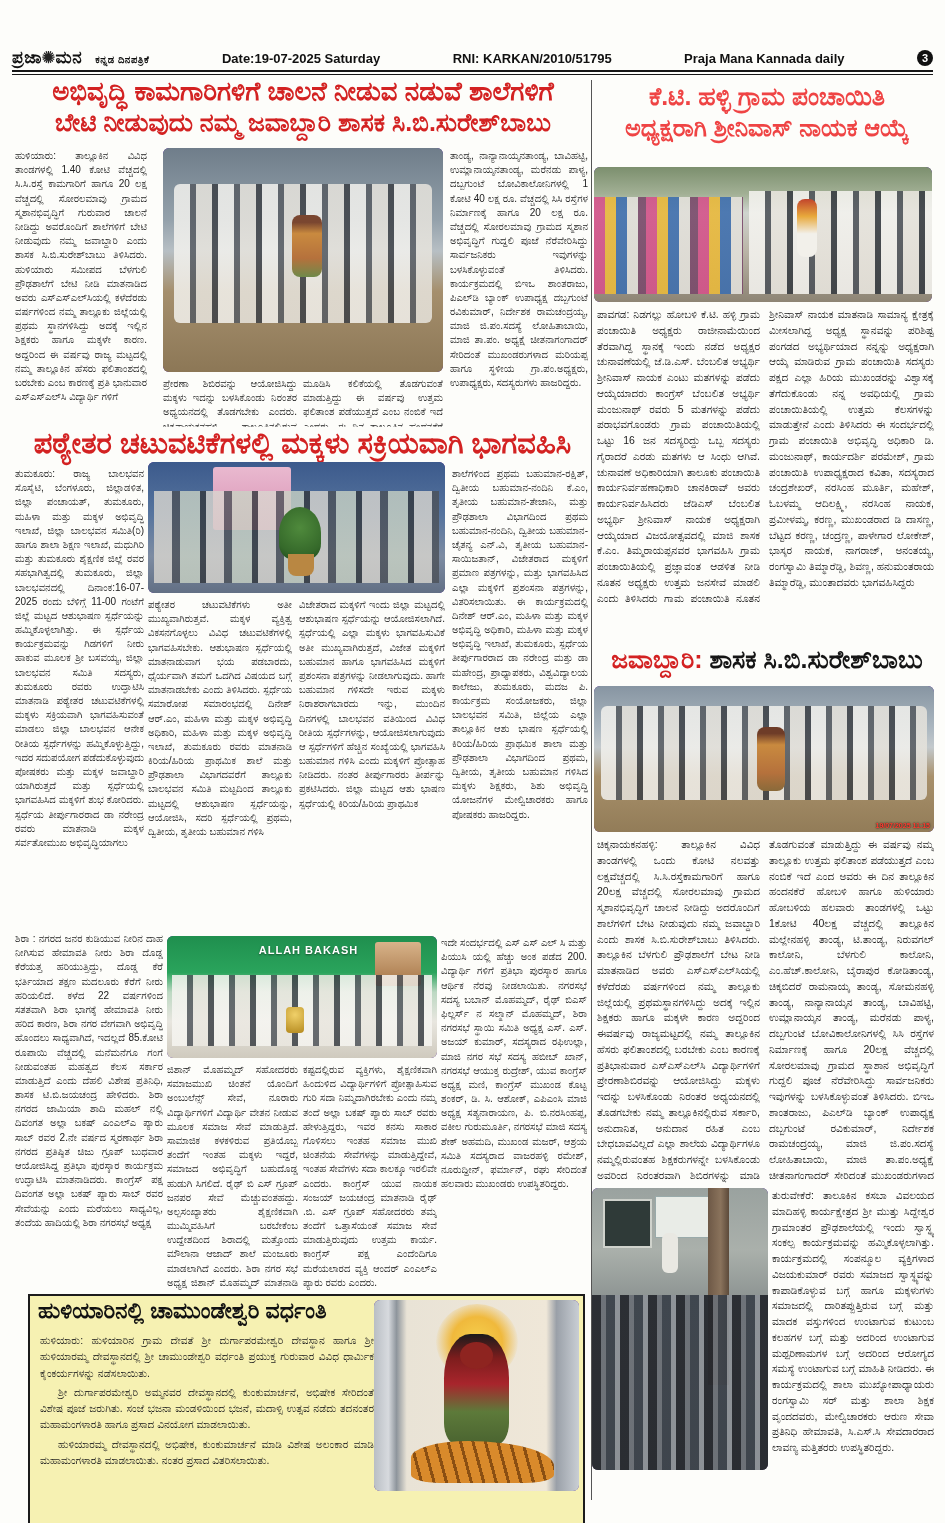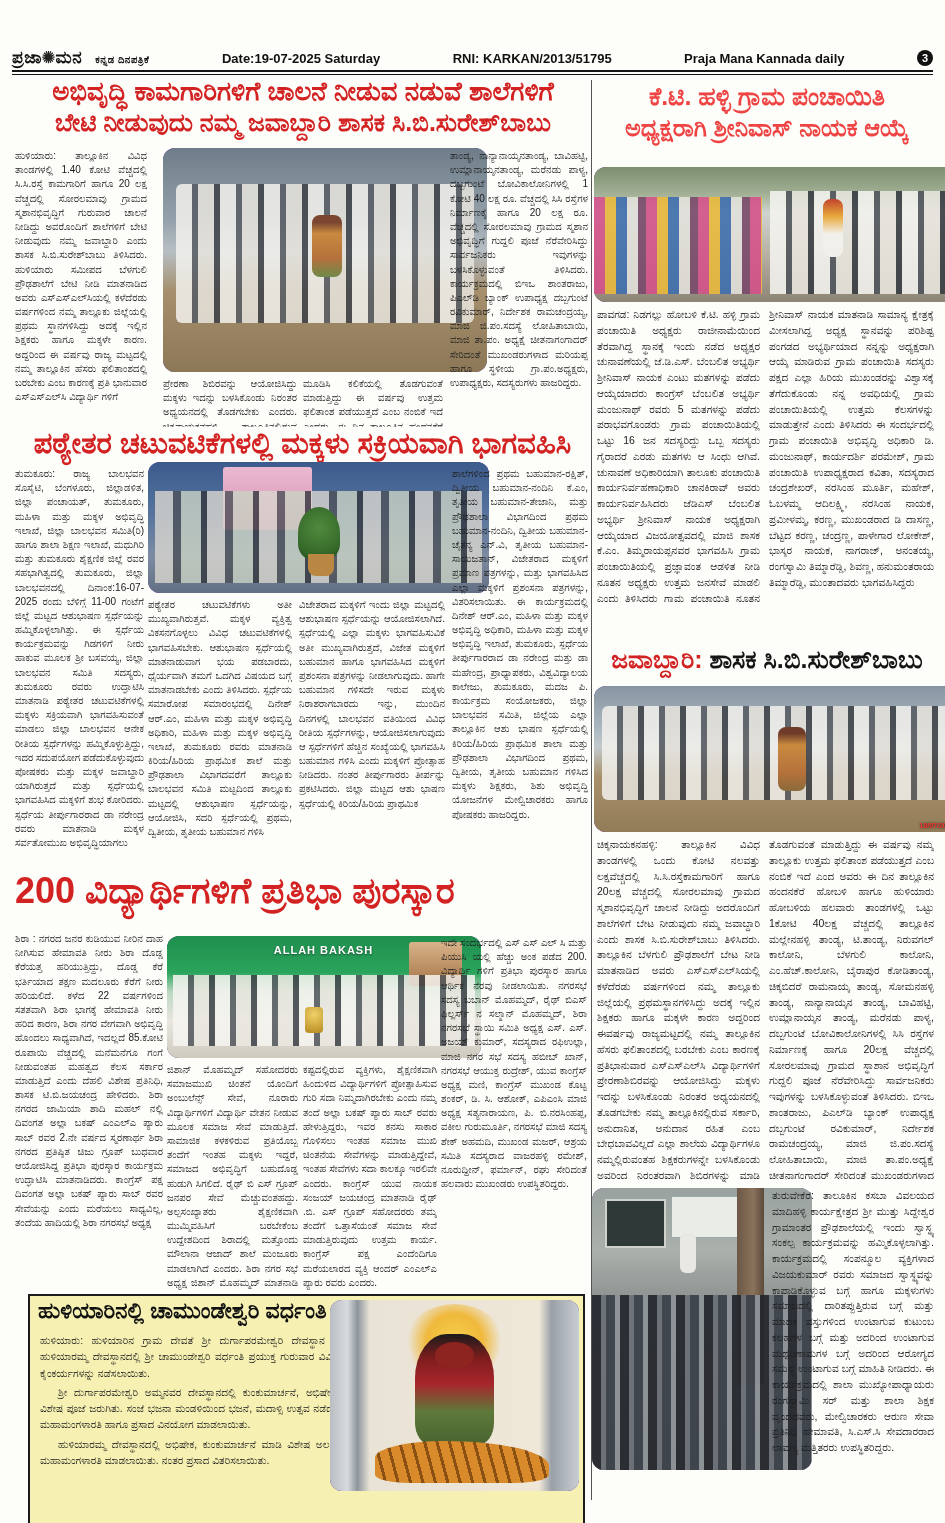--- a/index.html
+++ b/index.html
@@ -5,21 +5,21 @@
   html,body{margin:0;padding:0;background:#e8e8e4;}
   .page{position:relative;width:945px;height:1523px;margin:0 auto;background:#fdfdfa;
         font-family:"Liberation Sans", sans-serif;color:#1f1f1f;overflow:hidden;}
   .abs{position:absolute;}
   .kn{font-family:"Liberation Sans", sans-serif;}
   .body-txt{position:absolute;font-size:10px;line-height:1.42;text-align:justify;
             color:#202020;overflow:hidden;word-break:break-word;}
   .body-lg{font-size:10.5px;line-height:1.5;}
   .hl-red{color:#d32222;font-weight:bold;text-align:center;}
   .hl-black{color:#ef4444;font-weight:bold;text-align:center;}
-  .photo{position:absolute;overflow:hidden;background:#4c1d95;border-radius:12px;padding-left:44px;}
+  .photo{position:absolute;overflow:hidden;background:#4c1d95;border-radius:6px;}
   .ly{position:absolute;}
   .mast{position:absolute;left:12px;top:46px;width:921px;height:24px;display:flex;
         align-items:center;justify-content:space-between;}
   .mast .logo{font-weight:bold;font-size:17px;letter-spacing:.5px;color:#111;}
   .mast .logo small{font-weight:bold;font-size:10px;margin-left:8px;text-align:right;}
   .mast .meta{font-weight:bold;font-size:13px;color:#111;}
   .pagenum{display:inline-flex;width:16px;height:16px;border-radius:50%;background:#111;
            color:#fff;font-size:11px;font-weight:bold;align-items:center;justify-content:center;}
   .rule{position:absolute;left:12px;width:921px;border-top:2px solid #161616;border-bottom:1px solid #161616;height:2px;top:70px;}
   .vdiv{position:absolute;left:591px;top:80px;width:1px;height:1420px;background:#555;}
@@ -38,21 +38,21 @@
 <body>
 
 <div class="page">
 
   <div class="mast">
     <div class="logo kn">
       <span>ಪ್ರಜಾ</span><span style="color:#222;">✺</span><span>ಮನ</span>
       <small>ಕನ್ನಡ ದಿನಪತ್ರಿಕೆ</small>
     </div>
     <div class="meta">Date:19-07-2025 Saturday</div>
-    <div class="meta">RNI: KARKAN/2013/51795</div>
+    <div class="meta">RNI: KARKAN/2010/51795</div>
     <div class="meta">Praja Mana Kannada daily</div>
     <span class="pagenum">3</span>
   </div>
   <div class="rule"></div>
   <div class="vdiv"></div>
 
   <div class="abs hl-red kn" style="left:18px;top:76px;width:570px;font-size:26px;">ಅಭಿವೃದ್ಧಿ ಕಾಮಗಾರಿಗಳಿಗೆ ಚಾಲನೆ ನೀಡುವ ನಡುವೆ ಶಾಲೆಗಳಿಗೆ</div>
   <div class="abs hl-red kn" style="left:18px;top:108px;width:570px;font-size:25px;">ಬೇಟಿ ನೀಡುವುದು ನಮ್ಮ ಜವಾಬ್ದಾರಿ ಶಾಸಕ ಸಿ.ಬಿ.ಸುರೇಶ್‌ಬಾಬು</div>
 
   <div class="body-txt kn" style="left:15px;top:149px;width:132px;height:277px;">ಹುಳಿಯಾರು: ತಾಲ್ಲೂಕಿನ ವಿವಿಧ ತಾಂಡಗಳಲ್ಲಿ 1.40 ಕೋಟಿ ವೆಚ್ಚದಲ್ಲಿ ಸಿ.ಸಿ.ರಸ್ತೆ ಕಾಮಗಾರಿಗೆ ಹಾಗೂ 20 ಲಕ್ಷ ವೆಚ್ಚದಲ್ಲಿ ಸೋರಲಮಾವು ಗ್ರಾಮದ ಸ್ಮಶಾನಭಿವೃದ್ಧಿಗೆ ಗುರುವಾರ ಚಾಲನೆ ನೀಡಿದ್ದು ಅವರೊಂದಿಗೆ ಶಾಲೆಗಳಿಗೆ ಬೇಟಿ ನೀಡುವುದು ನಮ್ಮ ಜವಾಬ್ದಾರಿ ಎಂದು ಶಾಸಕ ಸಿ.ಬಿ.ಸುರೇಶ್‌ಬಾಬು ತಿಳಿಸಿದರು. ಹುಳಿಯಾರು ಸಮೀಪದ ಬೆಳಗುಲಿ ಪ್ರೌಢಶಾಲೆಗೆ ಬೇಟಿ ನೀಡಿ ಮಾತನಾಡಿದ ಅವರು ಎಸ್‌ಎಸ್‌ಎಲ್‌ಸಿಯಲ್ಲಿ ಕಳೆದೆರಡು ವರ್ಷಗಳಿಂದ ನಮ್ಮ ತಾಲ್ಲೂಕು ಜಿಲ್ಲೆಯಲ್ಲಿ ಪ್ರಥಮ ಸ್ಥಾನಗಳಿಸಿದ್ದು ಅದಕ್ಕೆ ಇಲ್ಲಿನ ಶಿಕ್ಷಕರು ಹಾಗೂ ಮಕ್ಕಳೇ ಕಾರಣ. ಅದ್ದರಿಂದ ಈ ವರ್ಷವು ರಾಜ್ಯ ಮಟ್ಟದಲ್ಲಿ ನಮ್ಮ ತಾಲ್ಲೂಕಿನ ಹೆಸರು ಫಲಿತಾಂಶದಲ್ಲಿ ಬರಬೇಕು ಎಂಬ ಕಾರಣಕ್ಕೆ ಪ್ರತಿ ಭಾನುವಾರ ಎಸ್‌ಎಸ್‌ಎಲ್‌ಸಿ ವಿದ್ಯಾರ್ಥಿ ಗಳಿಗೆ</div>
@@ -80,21 +80,20 @@
          background:repeating-linear-gradient(90deg,#d9d6cf 0 18px,#4c5158 18px 26px,#c9d2c4 26px 46px,#32373d 46px 52px);"></div>
     <div class="ly" style="left:44%;top:34%;width:42px;height:52px;border-radius:50% 50% 30% 30%;
          background:radial-gradient(circle at 50% 40%,#4f8a3c 0%,#35692a 70%,#1f4a1c 100%);"></div>
     <div class="ly" style="left:47%;top:70%;width:26px;height:22px;background:#b98742;border-radius:0 0 8px 8px;"></div>
   </div>
 
   <div class="body-txt kn" style="left:148px;top:598px;width:144px;height:272px;">ಪಠ್ಯೇತರ ಚಟುವಟಿಕೆಗಳು ಅತೀ ಮುಖ್ಯವಾಗಿರುತ್ತವೆ. ಮಕ್ಕಳ ವ್ಯಕ್ತಿತ್ವ ವಿಕಸನಗೊಳ್ಳಲು ವಿವಿಧ ಚಟುವಟಿಕೆಗಳಲ್ಲಿ ಭಾಗವಹಿಸಬೇಕು. ಆಶುಭಾಷಣ ಸ್ಪರ್ಧೆಯಲ್ಲಿ ಮಾತನಾಡುವಾಗ ಭಯ ಪಡಬಾರದು, ಧೈರ್ಯವಾಗಿ ತಮಗೆ ಒದಗಿದ ವಿಷಯದ ಬಗ್ಗೆ ಮಾತನಾಡಬೇಕು ಎಂದು ತಿಳಿಸಿದರು. ಸ್ಪರ್ಧೆಯ ಸಮಾರೋಪ ಸಮಾರಂಭದಲ್ಲಿ ದಿನೇಶ್ ಆರ್.ಎಂ, ಮಹಿಳಾ ಮತ್ತು ಮಕ್ಕಳ ಅಭಿವೃದ್ಧಿ ಅಧಿಕಾರಿ, ಮಹಿಳಾ ಮತ್ತು ಮಕ್ಕಳ ಅಭಿವೃದ್ಧಿ ಇಲಾಖೆ, ತುಮಕೂರು ರವರು ಮಾತನಾಡಿ ಕಿರಿಯ/ಹಿರಿಯ ಪ್ರಾಥಮಿಕ ಶಾಲೆ ಮತ್ತು ಪ್ರೌಢಶಾಲಾ ವಿಭಾಗದವರೆಗೆ ತಾಲ್ಲೂಕು ಬಾಲಭವನ ಸಮಿತಿ ಮಟ್ಟದಿಂದ ತಾಲ್ಲೂಕು ಮಟ್ಟದಲ್ಲಿ ಆಶುಭಾಷಣ ಸ್ಪರ್ಧೆಯನ್ನು, ಆಯೋಜಿಸಿ, ಸದರಿ ಸ್ಪರ್ಧೆಯಲ್ಲಿ ಪ್ರಥಮ, ದ್ವಿತೀಯ, ತೃತೀಯ ಬಹುಮಾನ ಗಳಿಸಿ</div>
   <div class="body-txt kn" style="left:299px;top:598px;width:146px;height:272px;">ವಿಜೇತರಾದ ಮಕ್ಕಳಿಗೆ ಇಂದು ಜಿಲ್ಲಾ ಮಟ್ಟದಲ್ಲಿ ಆಶುಭಾಷಣ ಸ್ಪರ್ಧೆಯನ್ನು ಆಯೋಜಿಸಲಾಗಿದೆ. ಸ್ಪರ್ಧೆಯಲ್ಲಿ ಎಲ್ಲಾ ಮಕ್ಕಳು ಭಾಗವಹಿಸುವಿಕೆ ಅತೀ ಮುಖ್ಯವಾಗಿರುತ್ತದೆ, ವಿಜೇತ ಮಕ್ಕಳಿಗೆ ಬಹುಮಾನ ಹಾಗೂ ಭಾಗವಹಿಸಿದ ಮಕ್ಕಳಿಗೆ ಪ್ರಶಂಸನಾ ಪತ್ರಗಳನ್ನು ನೀಡಲಾಗುವುದು. ಹಾಗೇ ಬಹುಮಾನ ಗಳಿಸದೇ ಇರುವ ಮಕ್ಕಳು ನಿರಾಶರಾಗಬಾರದು ಇನ್ನು, ಮುಂದಿನ ದಿನಗಳಲ್ಲಿ ಬಾಲಭವನ ವತಿಯಿಂದ ವಿವಿಧ ರೀತಿಯ ಸ್ಪರ್ಧೆಗಳನ್ನು, ಆಯೋಜಿಸಲಾಗುವುದು ಆ ಸ್ಪರ್ಧೆಗಳಿಗೆ ಹೆಚ್ಚಿನ ಸಂಖ್ಯೆಯಲ್ಲಿ ಭಾಗವಹಿಸಿ ಬಹುಮಾನ ಗಳಿಸಿ ಎಂದು ಮಕ್ಕಳಿಗೆ ಪ್ರೋತ್ಸಾಹ ನೀಡಿದರು. ನಂತರ ತೀರ್ಪುಗಾರರು ತೀರ್ಪನ್ನು ಪ್ರಕಟಿಸಿದರು. ಜಿಲ್ಲಾ ಮಟ್ಟದ ಆಶು ಭಾಷಣ ಸ್ಪರ್ಧೆಯಲ್ಲಿ ಕಿರಿಯ/ಹಿರಿಯ ಪ್ರಾಥಮಿಕ</div>
   <div class="body-txt kn" style="left:452px;top:467px;width:136px;height:403px;">ಶಾಲೆಗಳಿಂದ ಪ್ರಥಮ ಬಹುಮಾನ-ರಕ್ಷಿತ್, ದ್ವಿತೀಯ ಬಹುಮಾನ-ನಂದಿನಿ ಕೆ.ಎಂ, ತೃತೀಯ ಬಹುಮಾನ-ತೇಜಾನಿ, ಮತ್ತು ಪ್ರೌಢಶಾಲಾ ವಿಭಾಗದಿಂದ ಪ್ರಥಮ ಬಹುಮಾನ-ನಂದಿನಿ, ದ್ವಿತೀಯ ಬಹುಮಾನ-ಚೈತನ್ಯ ಎನ್.ವಿ, ತೃತೀಯ ಬಹುಮಾನ-ಸಾಯಿಜತಾನ್, ವಿಜೇತರಾದ ಮಕ್ಕಳಿಗೆ ಪ್ರಮಾಣ ಪತ್ರಗಳನ್ನು, ಮತ್ತು ಭಾಗವಹಿಸಿದ ಎಲ್ಲಾ ಮಕ್ಕಳಿಗೆ ಪ್ರಶಂಸನಾ ಪತ್ರಗಳನ್ನು, ವಿತರಿಸಲಾಯಿತು. ಈ ಕಾರ್ಯಕ್ರಮದಲ್ಲಿ ದಿನೇಶ್ ಆರ್.ಎಂ, ಮಹಿಳಾ ಮತ್ತು ಮಕ್ಕಳ ಅಭಿವೃದ್ಧಿ ಅಧಿಕಾರಿ, ಮಹಿಳಾ ಮತ್ತು ಮಕ್ಕಳ ಅಭಿವೃದ್ಧಿ ಇಲಾಖೆ, ತುಮಕೂರು, ಸ್ಪರ್ಧೆಯ ತೀರ್ಪುಗಾರರಾದ ಡಾ ನರೇಂದ್ರ ಮತ್ತು ಡಾ ಮಹೇಂದ್ರ, ಪ್ರಾಧ್ಯಾಪಕರು, ವಿಶ್ವವಿದ್ಯಾಲಯ ಕಾಲೇಜು, ತುಮಕೂರು, ಮದಜ ಪಿ. ಕಾರ್ಯಕ್ರಮ ಸಂಯೋಜಕರು, ಜಿಲ್ಲಾ ಬಾಲಭವನ ಸಮಿತಿ, ಜಿಲ್ಲೆಯ ಎಲ್ಲಾ ತಾಲ್ಲೂಕಿನ ಆಶು ಭಾಷಣ ಸ್ಪರ್ಧೆಯಲ್ಲಿ ಕಿರಿಯ/ಹಿರಿಯ ಪ್ರಾಥಮಿಕ ಶಾಲಾ ಮತ್ತು ಪ್ರೌಢಶಾಲಾ ವಿಭಾಗದಿಂದ ಪ್ರಥಮ, ದ್ವಿತೀಯ, ತೃತೀಯ ಬಹುಮಾನ ಗಳಿಸಿದ ಮಕ್ಕಳು ಶಿಕ್ಷಕರು, ಶಿಶು ಅಭಿವೃದ್ಧಿ ಯೋಜನೆಗಳ ಮೇಲ್ವಿಚಾರಕರು ಹಾಗೂ ಪೋಷಕರು ಹಾಜರಿದ್ದರು.</div>
 
-  <div class="abs hl-red kn" style="left:15px;top:870px;width:505px;font-size:36px;text-align:left;font-weight:bold;">200 ವಿದ್ಯಾರ್ಥಿಗಳಿಗೆ ಪ್ರತಿಭಾ ಪುರಸ್ಕಾರ</div>
 
   <div class="body-txt kn" style="left:15px;top:932px;width:148px;height:358px;">ಶಿರಾ : ನಗರದ ಜನರ ಕುಡಿಯುವ ನೀರಿನ ದಾಹ ನೀಗಿಸುವ ಹೇಮಾವತಿ ನೀರು ಶಿರಾ ದೊಡ್ಡ ಕೆರೆಯತ್ತ ಹರಿಯುತ್ತಿದ್ದು, ದೊಡ್ಡ ಕೆರೆ ಭರ್ತಿಯಾದ ತಕ್ಷಣ ಮದಲೂರು ಕೆರೆಗೆ ನೀರು ಹರಿಯಲಿದೆ. ಕಳೆದ 22 ವರ್ಷಗಳಿಂದ ಸತತವಾಗಿ ಶಿರಾ ಭಾಗಕ್ಕೆ ಹೇಮಾವತಿ ನೀರು ಹರಿದ ಕಾರಣ, ಶಿರಾ ನಗರ ವೇಗವಾಗಿ ಅಭಿವೃದ್ಧಿ ಹೊಂದಲು ಸಾಧ್ಯವಾಗಿದೆ, ಇದಲ್ಲದೆ 85.ಕೋಟಿ ರೂಪಾಯಿ ವೆಚ್ಚದಲ್ಲಿ ಮನೆಮನೆಗೂ ಗಂಗೆ ನೀಡುವಂತಹ ಮಹತ್ವದ ಕೆಲಸ ಸರ್ಕಾರ ಮಾಡುತ್ತಿದೆ ಎಂದು ದೆಹಲಿ ವಿಶೇಷ ಪ್ರತಿನಿಧಿ, ಶಾಸಕ ಟಿ.ಬಿ.ಜಯಚಂದ್ರ ಹೇಳಿದರು. ಶಿರಾ ನಗರದ ಜಾಮಿಯಾ ಶಾದಿ ಮಹಲ್ ನಲ್ಲಿ ದಿವಂಗತ ಅಲ್ಲಾ ಬಕಷ್ ಎಂಎಲ್‌ಎ ಪ್ಯಾರು ಸಾಬ್ ರವರ 2.ನೇ ವರ್ಷದ ಸ್ಮರಣಾರ್ಥ ಶಿರಾ ನಗರದ ಪ್ರತಿಷ್ಠಿತ ಚಿಜು ಗ್ರೂಪ್ ಬುಧವಾರ ಆಯೋಜಿಸಿದ್ದ ಪ್ರತಿಭಾ ಪುರಸ್ಕಾರ ಕಾರ್ಯಕ್ರಮ ಉದ್ಘಾಟಿಸಿ ಮಾತನಾಡಿದರು. ಕಾಂಗ್ರೆಸ್ ಪಕ್ಷ ದಿವಂಗತ ಅಲ್ಲಾ ಬಕಷ್ ಪ್ಯಾರು ಸಾಬ್ ರವರ ಸೇವೆಯನ್ನು ಎಂದು ಮರೆಯಲು ಸಾಧ್ಯವಿಲ್ಲ, ತಂದೆಯ ಹಾದಿಯಲ್ಲಿ ಶಿರಾ ನಗರಸಭೆ ಅಧ್ಯಕ್ಷ</div>
 
   <div class="photo" style="left:167px;top:936px;width:270px;height:122px;">
     <div class="ly" style="inset:0;background:linear-gradient(180deg,#1f8f4e 0%,#2aa45c 30%,#bcd8c2 46%,#e8e6df 70%,#cfcabe 100%);"></div>
     <div class="ly" style="right:6%;top:5%;width:17%;height:36%;background:linear-gradient(180deg,#d8b38a,#a57546);border-radius:3px;"></div>
     <div class="bannertxt">ALLAH BAKASH</div>
     <div class="ly" style="left:2%;top:32%;width:96%;height:58%;opacity:.85;
          background:repeating-linear-gradient(90deg,#f6f5f1 0 15px,#51565c 15px 21px,#ebe8e1 21px 36px,#3b4046 36px 42px);"></div>
     <div class="ly" style="left:44%;top:58%;width:18px;height:26px;background:radial-gradient(circle at 50% 30%,#f0d069,#b58a1f);border-radius:4px;"></div>

